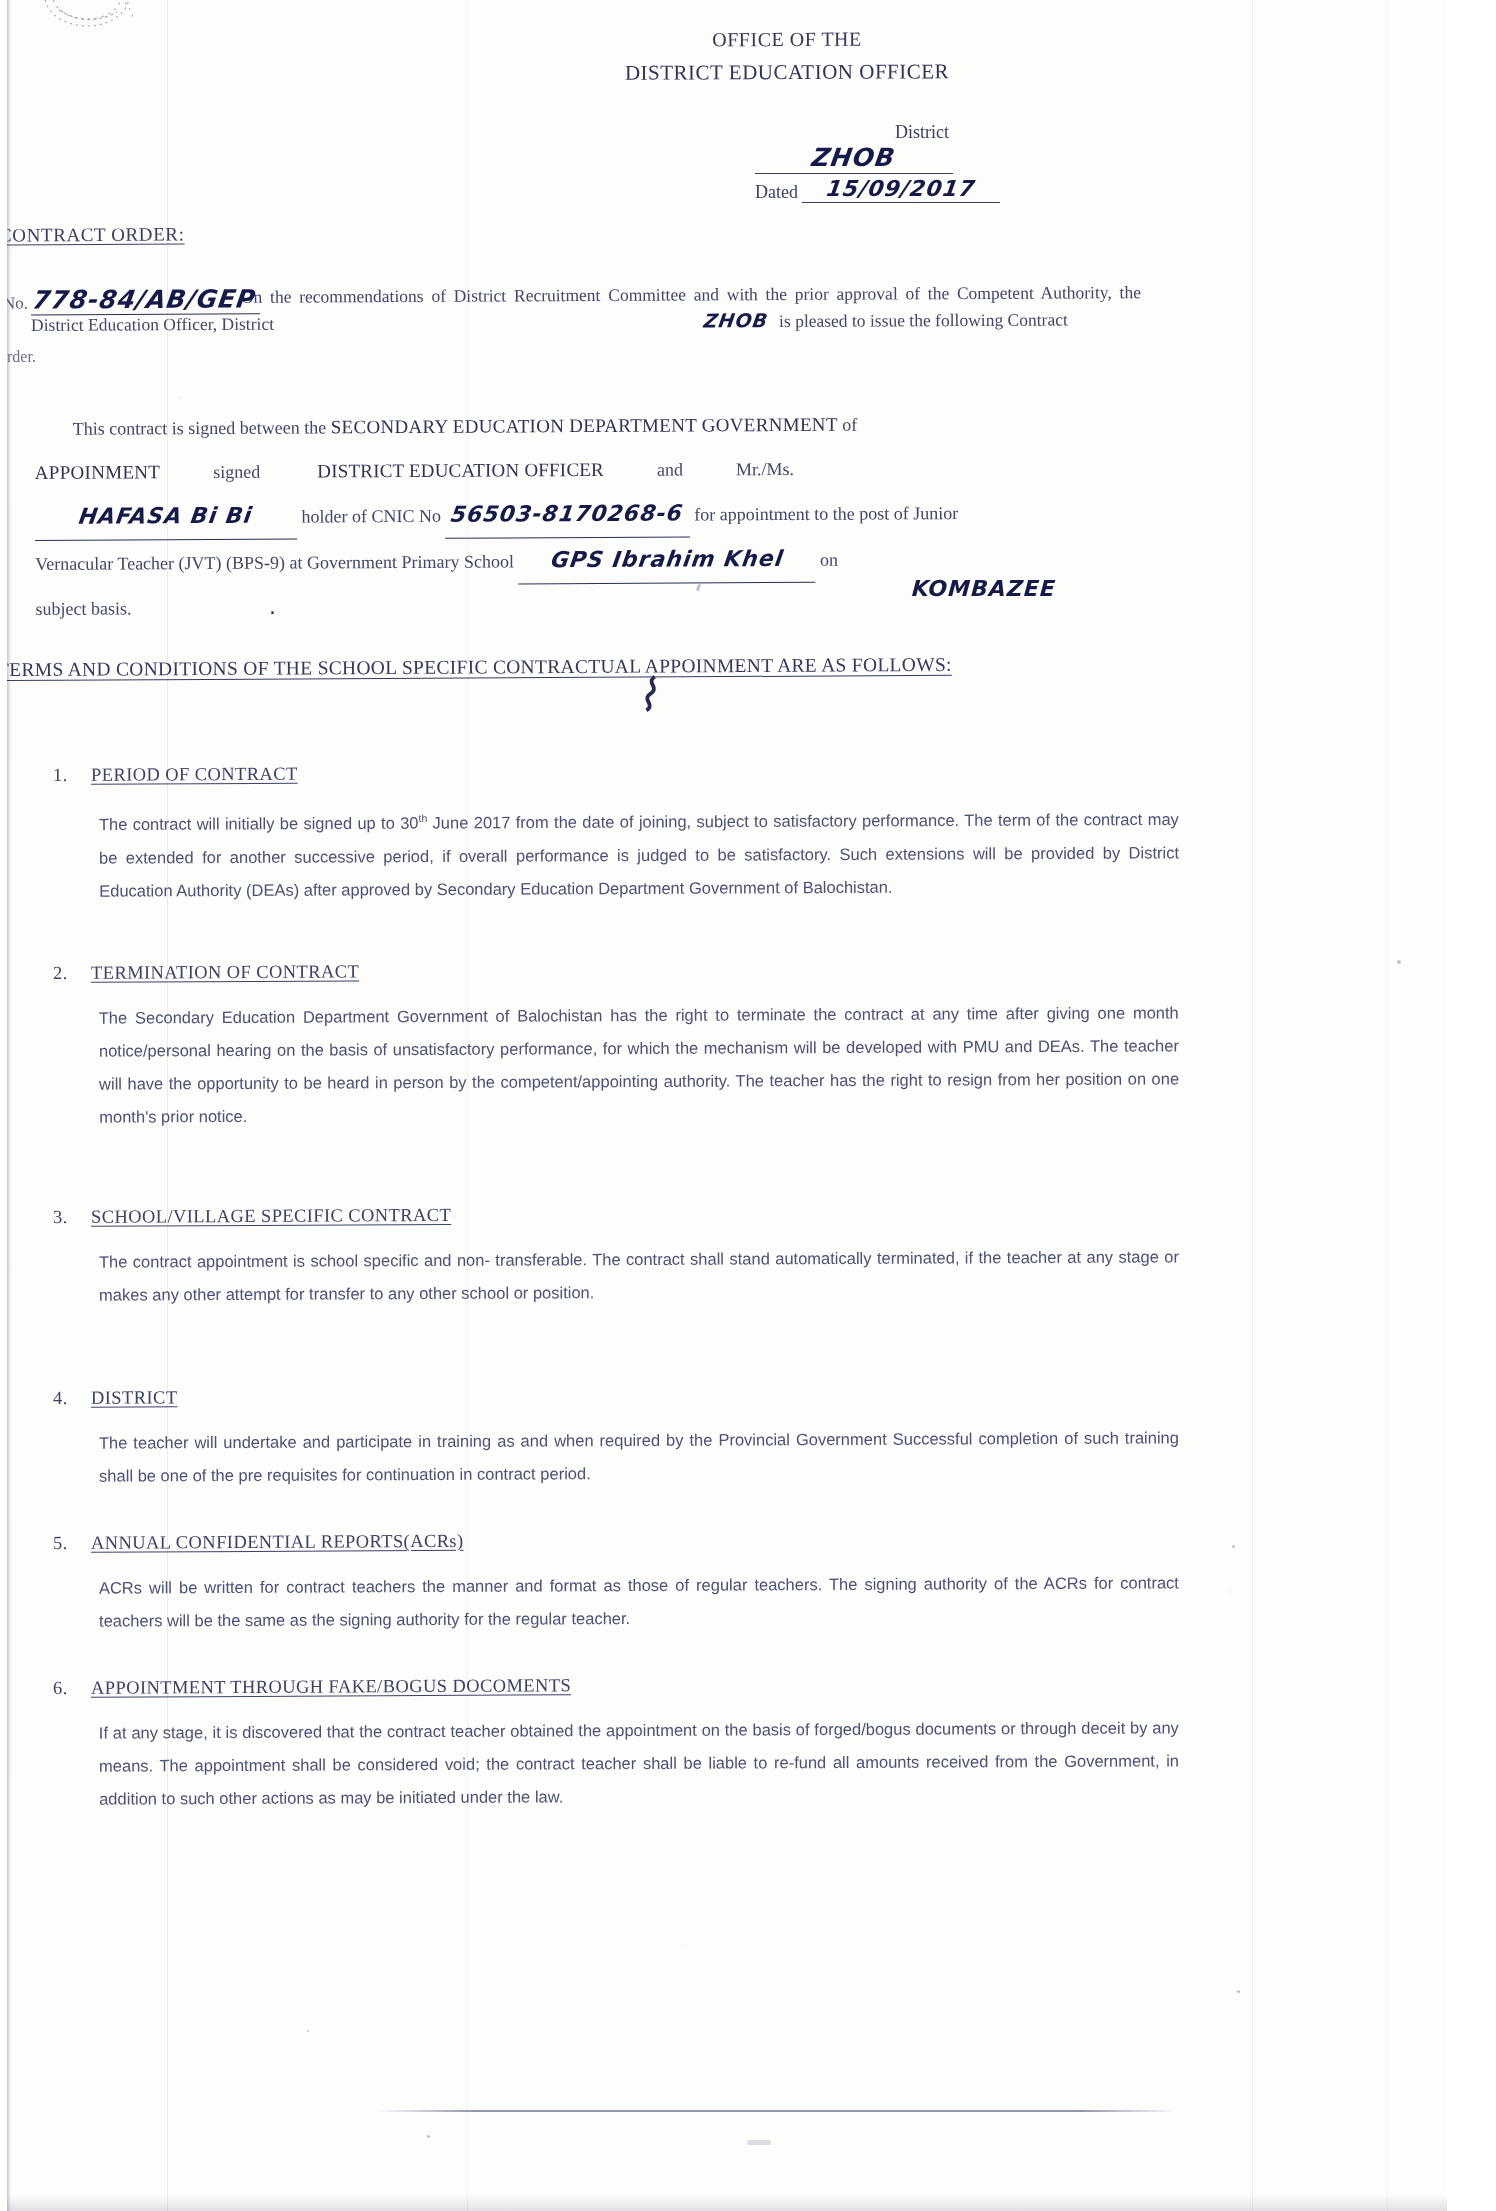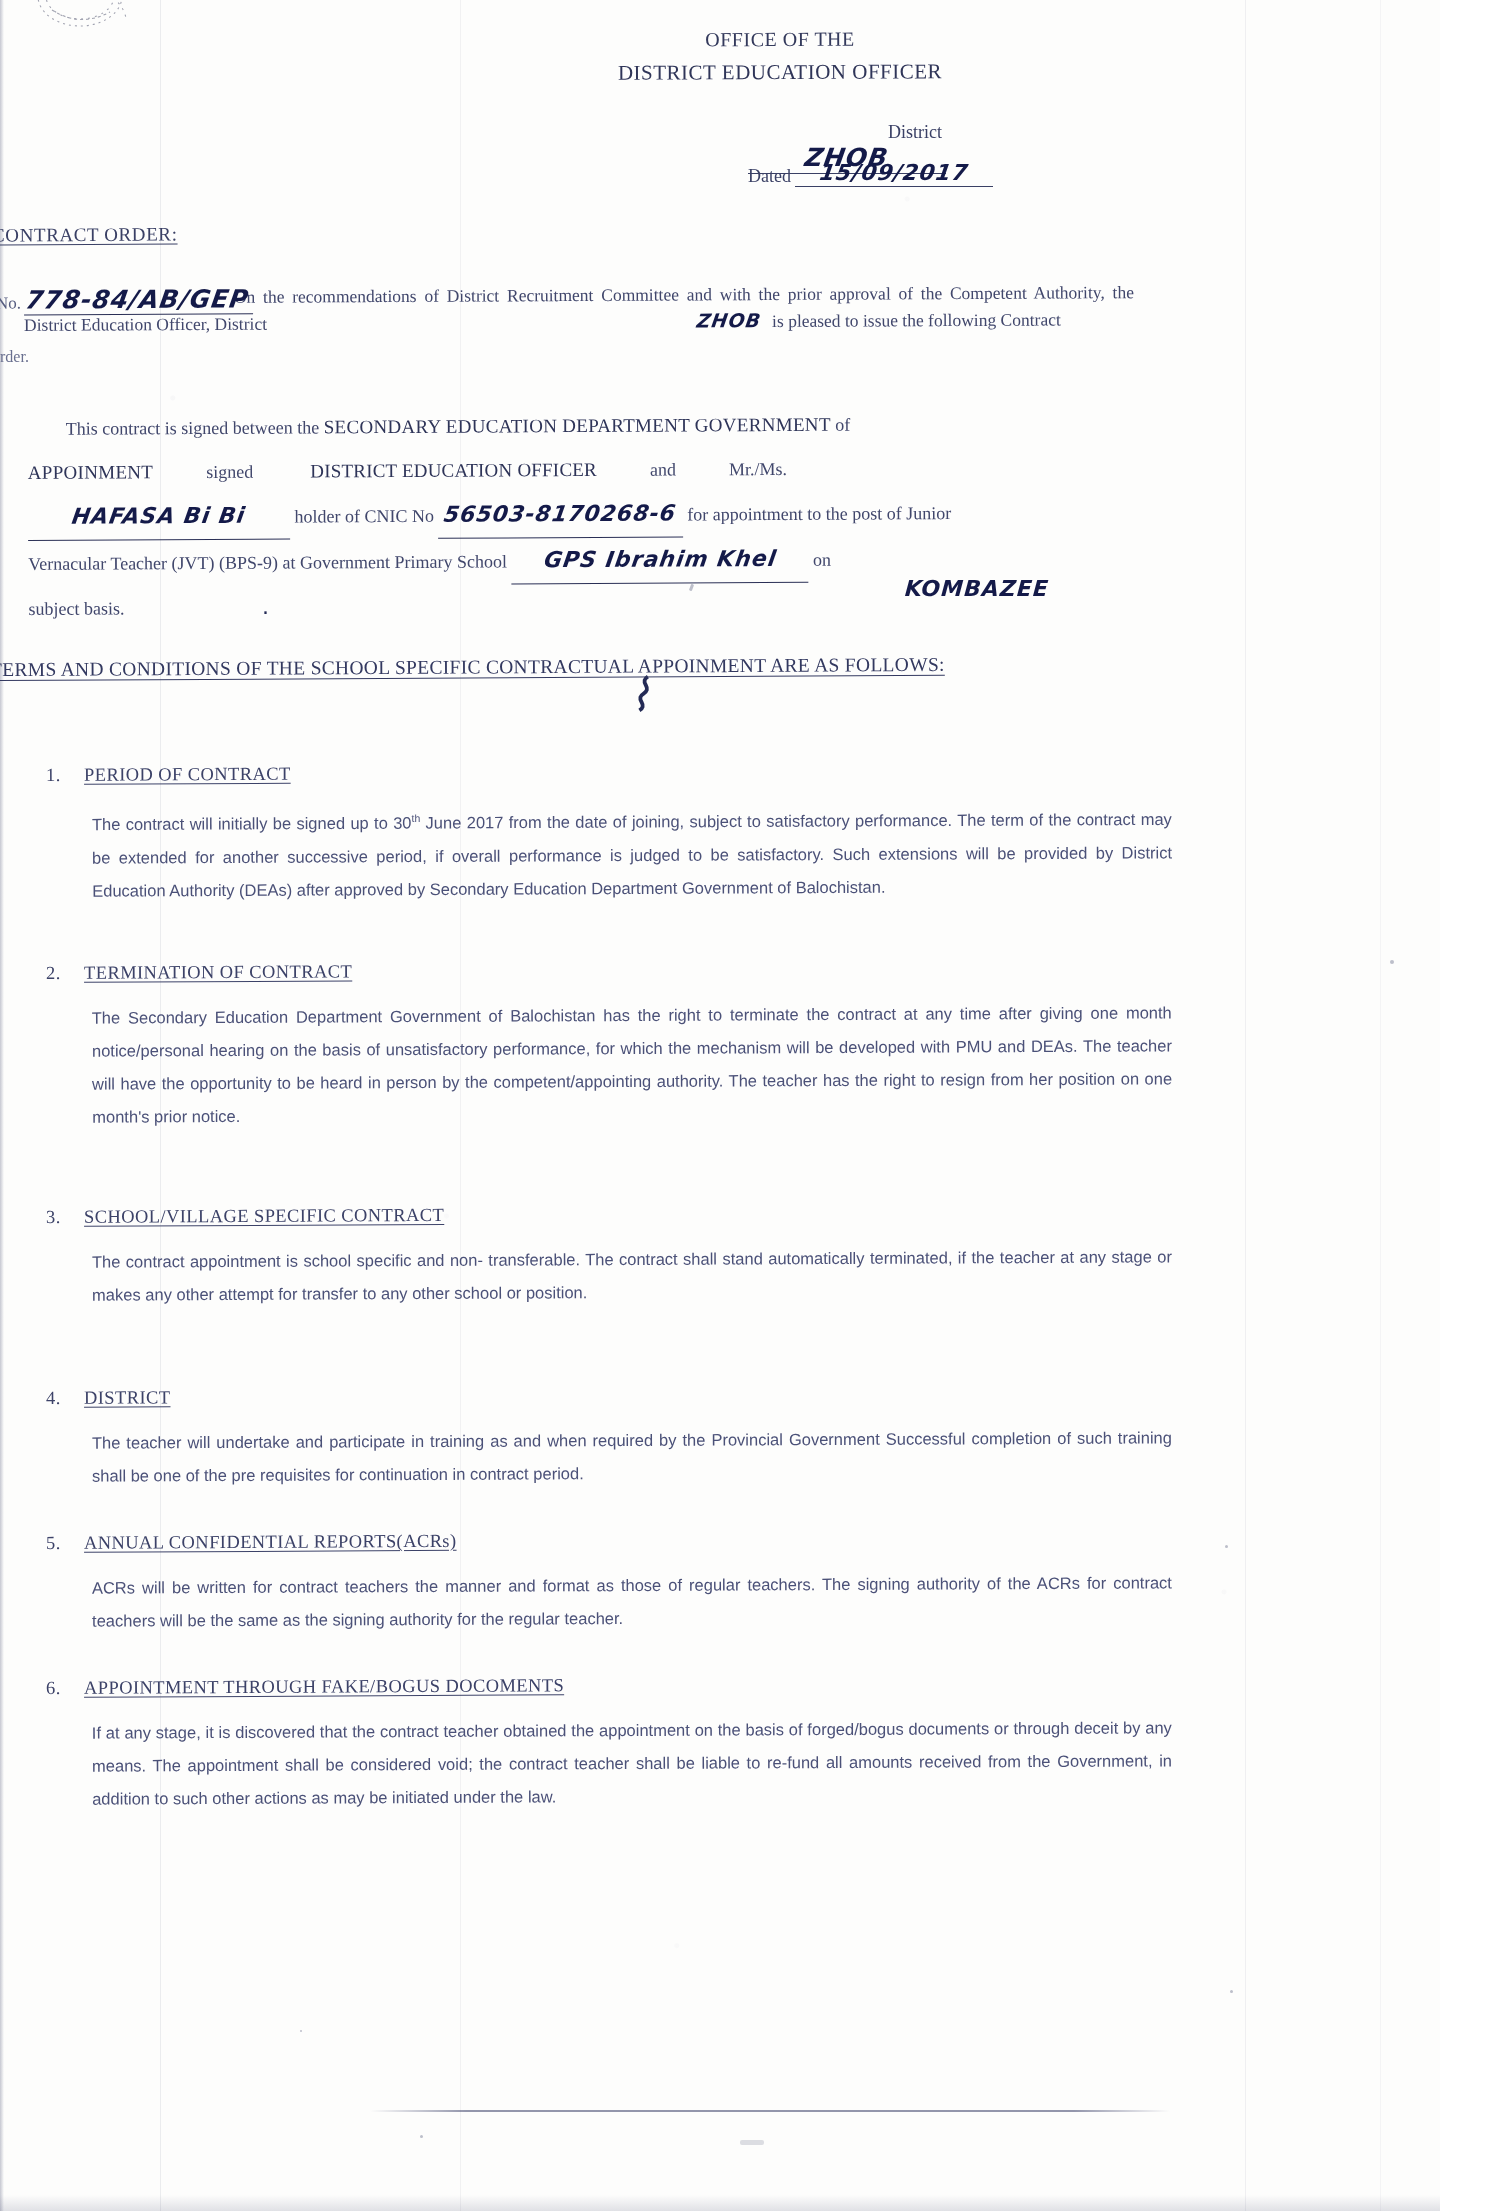--- a/index.html
+++ b/index.html
@@ -17,20 +17,21 @@
     height: 2211px;
     background: #fdfdfc;
     overflow: hidden;
     
     background-image:
       radial-gradient(circle at 12% 18%, rgba(120,120,150,0.045) 0 2px, transparent 3px),
       radial-gradient(circle at 63% 9%, rgba(120,120,150,0.035) 0 2px, transparent 3px),
       radial-gradient(circle at 31% 55%, rgba(120,120,150,0.03) 0 2px, transparent 3px),
       radial-gradient(circle at 85% 72%, rgba(120,120,150,0.035) 0 2px, transparent 3px),
       radial-gradient(circle at 47% 88%, rgba(120,120,150,0.03) 0 2px, transparent 3px);
+    margin-left: 7px;
   }
 
   
   .hdr {
     position: absolute;
     text-align: center;
     font-family: "Liberation Serif", serif;
     letter-spacing: 0.5px;
   }
   #hdr-office {
@@ -46,21 +47,21 @@
     transform: rotate(-0.25deg);
   }
   .fieldrow {
     position: absolute;
     display: flex;
     align-items: flex-end;
     font-size: 18px;
     color: #3a4064;
   }
   #row-district { left: 748px; top: 122px; flex-direction: column; }
-  #row-dated    { left: 748px; top: 160px; }
+  #row-dated    { left: 748px; top: 176px; }
   .flabel {
     font-family: "Liberation Serif", serif;
     font-size: 18px;
     padding-right: 4px;
     color: #3b4166;
   }
   .fline {
     border-bottom: 1.4px solid #3a4064;
     min-width: 190px;
     text-align: center;

